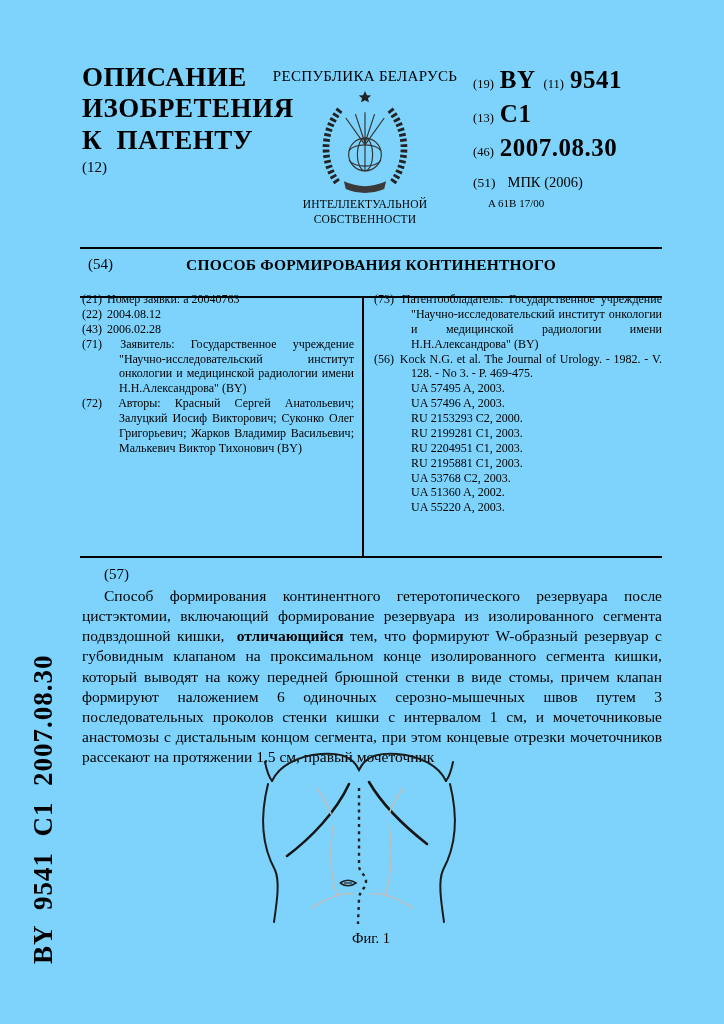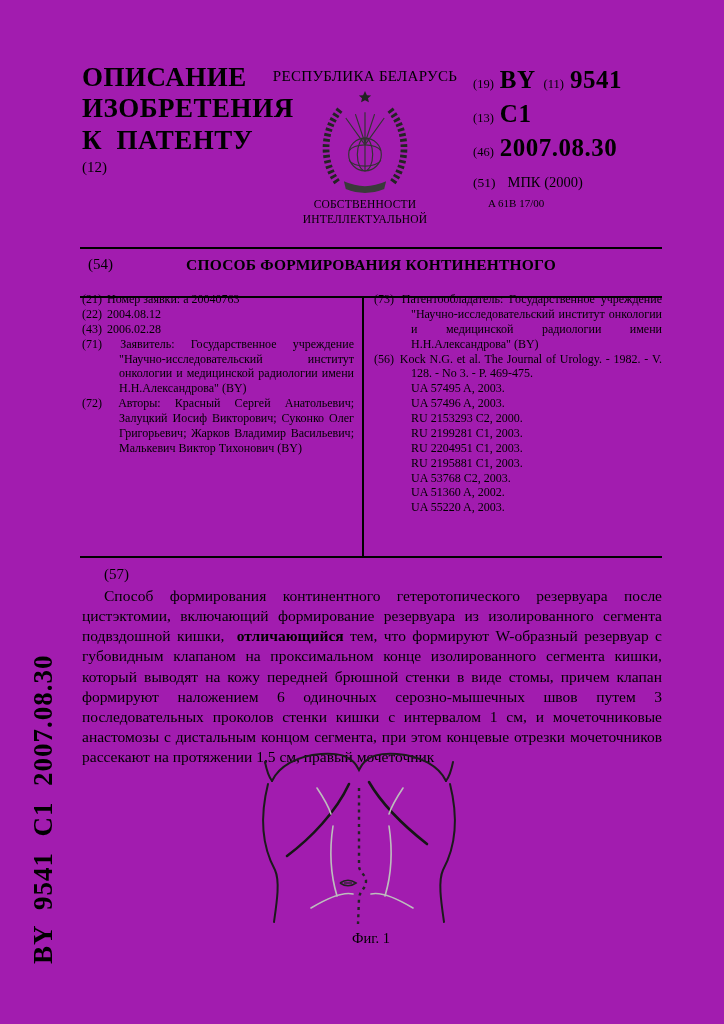--- a/index.html
+++ b/index.html
@@ -1,17 +1,17 @@
 <!DOCTYPE html>
 <html><head>
 <meta charset="utf-8">
 <style>
   html,body{margin:0;padding:0;background:#ffffff;}
   body{width:724px;height:1024px;position:relative;font-family:"Liberation Serif","DejaVu Serif",serif;color:#000;}
-  .page{position:absolute;inset:0;background:#a21caf;overflow:hidden;}
+  .page{position:absolute;inset:0;background:#7dd3fc;overflow:hidden;}
 
   
   .mast-left{position:absolute;left:82px;top:62px;}
   .mast-left .line{font-weight:bold;font-size:27px;line-height:1.16;white-space:pre;letter-spacing:.5px;}
   .mast-left .kind{font-size:15px;margin-top:3px;}
   .mast-center{position:absolute;left:252px;top:68px;width:226px;text-align:center;}
   .mast-center .country{font-size:15px;letter-spacing:.3px;white-space:nowrap;}
   .mast-center .emblem{margin:4px auto 2px auto;display:block;}
   .mast-center .office div{font-size:11.5px;line-height:1.3;letter-spacing:.2px;}
   .mast-right{position:absolute;left:452px;top:66px;}
@@ -77,43 +77,43 @@
         <circle cx="50" cy="68" r="17"></circle>
         <ellipse cx="50" cy="68" rx="8" ry="17"></ellipse>
         <path d="M33.5 64 a17 8 0 0 1 33 0"></path>
         <path d="M33.5 74 a17 8 0 0 0 33 0"></path>
         <path d="M50 51 V85"></path>
         <path d="M50 58 L30 30 M50 56 L40 26 M50 54 L50 24 M50 56 L60 26 M50 58 L70 30"></path>
       </g>
       <path d="M28 96 Q50 106 72 96 L70 104 Q50 112 30 104 Z" fill="#3a3a3a"></path>
     </svg>
     <div class="office">
+      <div>ИНТЕЛЛЕКТУАЛЬНОЙ</div>
       <div>СОБСТВЕННОСТИ</div>
-      <div>ИНТЕЛЛЕКТУАЛЬНОЙ</div>
     </div>
   </div>
 
   <div class="mast-right">
     <div class="pubrow">
       <span class="sm">(19)</span>
       <span class="big">BY</span>
       <span class="sm">(11)</span>
       <span class="big">9541</span>
     </div>
     <div class="pubrow">
       <span class="sm">(13)</span>
       <span class="big">C1</span>
     </div>
     <div class="pubrow">
       <span class="sm">(46)</span>
       <span class="big">2007.08.30</span>
     </div>
     <div class="pubrow ipc">
       <span class="sm">(51)</span>
-      <span class="reg">МПК (2000)</span>
+      <span class="reg">МПК (2006)</span>
     </div>
     <div class="ipc-class">A 61B 17/00</div>
   </div>
 
   <div class="hrule r1"></div>
   <div class="hrule r2"></div>
   <div class="hrule r3"></div>
   <div class="vrule"></div>
 
   <div class="title54">

